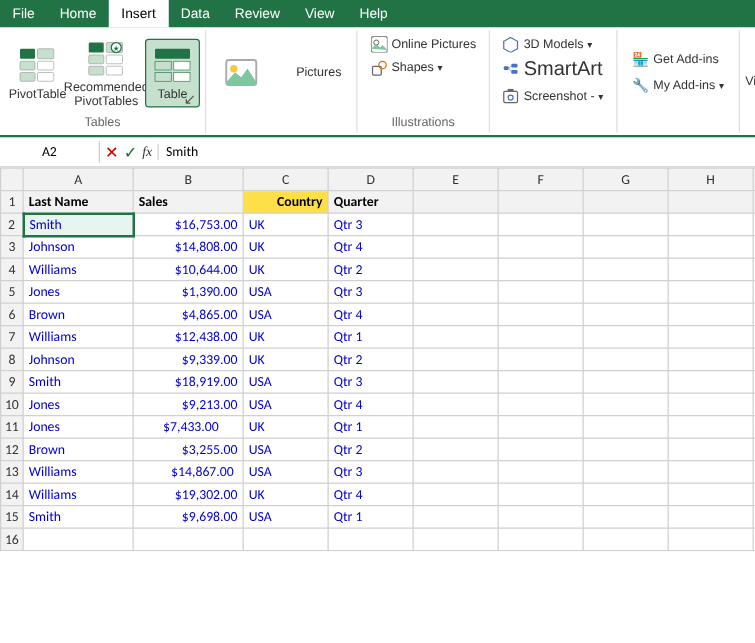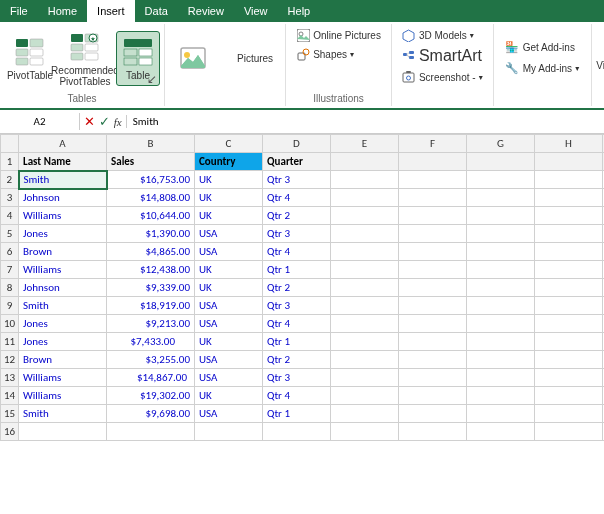--- a/index.html
+++ b/index.html
@@ -206,21 +206,21 @@
         <th style="background:#f2f2f2; border:1px solid #d0d0d0; text-align:center; font-size:11px; color:#333; font-weight:normal; height:18px;">G</th>
         <th style="background:#f2f2f2; border:1px solid #d0d0d0; text-align:center; font-size:11px; color:#333; font-weight:normal; height:18px;">H</th>
         <th style="background:#f2f2f2; border:1px solid #d0d0d0; text-align:center; font-size:11px; color:#333; font-weight:normal; height:18px;">I</th>
       </tr>
     </thead>
     <tbody id="sheet-body">
     <tr>
           <th style="background: rgb(242, 242, 242); border: 1px solid rgb(208, 208, 208); text-align: center; font-size: 11px; color: rgb(51, 51, 51); font-weight: normal; padding: 1px 2px; height: 18px;">1</th>
           <td style="border: 1px solid rgb(208, 208, 208); padding: 1px 4px; height: 18px; font-size: 11px; overflow: hidden; white-space: nowrap; font-family: Calibri, Arial, sans-serif; font-weight: bold; background: rgb(242, 242, 242); color: rgb(0, 0, 0);">Last Name</td>
           <td style="border: 1px solid rgb(208, 208, 208); padding: 1px 4px; height: 18px; font-size: 11px; overflow: hidden; white-space: nowrap; font-family: Calibri, Arial, sans-serif; font-weight: bold; background: rgb(242, 242, 242); color: rgb(0, 0, 0);">Sales</td>
-          <td style="border: 1px solid rgb(208, 208, 208); padding: 1px 4px; height: 18px; font-size: 11px; overflow: hidden; white-space: nowrap; font-family: Calibri, Arial, sans-serif; font-weight: bold; background: #0ea5e9; color: rgb(0, 0, 0);">Country</td>
+          <td style="border: 1px solid rgb(208, 208, 208); padding: 1px 4px; height: 18px; font-size: 11px; overflow: hidden; white-space: nowrap; font-family: Calibri, Arial, sans-serif; font-weight: bold; background: #fde047; color: rgb(0, 0, 0); text-align: right;">Country</td>
           <td style="border: 1px solid rgb(208, 208, 208); padding: 1px 4px; height: 18px; font-size: 11px; overflow: hidden; white-space: nowrap; font-family: Calibri, Arial, sans-serif; font-weight: bold; background: rgb(242, 242, 242); color: rgb(0, 0, 0);">Quarter</td>
           <td style="border: 1px solid rgb(208, 208, 208); padding: 1px 4px; height: 18px; font-size: 11px; overflow: hidden; white-space: nowrap; font-family: Calibri, Arial, sans-serif; font-weight: bold; background: rgb(242, 242, 242); color: rgb(0, 0, 0);"></td>
           <td style="border: 1px solid rgb(208, 208, 208); padding: 1px 4px; height: 18px; font-size: 11px; overflow: hidden; white-space: nowrap; font-family: Calibri, Arial, sans-serif; font-weight: bold; background: rgb(242, 242, 242); color: rgb(0, 0, 0);"></td>
           <td style="border: 1px solid rgb(208, 208, 208); padding: 1px 4px; height: 18px; font-size: 11px; overflow: hidden; white-space: nowrap; font-family: Calibri, Arial, sans-serif; font-weight: bold; background: rgb(242, 242, 242); color: rgb(0, 0, 0);"></td>
           <td style="border: 1px solid rgb(208, 208, 208); padding: 1px 4px; height: 18px; font-size: 11px; overflow: hidden; white-space: nowrap; font-family: Calibri, Arial, sans-serif; font-weight: bold; background: rgb(242, 242, 242); color: rgb(0, 0, 0);"></td>
           <td style="border: 1px solid rgb(208, 208, 208); padding: 1px 4px; height: 18px; font-size: 11px; overflow: hidden; white-space: nowrap; font-family: Calibri, Arial, sans-serif; font-weight: bold; background: rgb(242, 242, 242); color: rgb(0, 0, 0);"></td>
         </tr>
         <tr>
           <th style="background: rgb(242, 242, 242); border: 1px solid rgb(208, 208, 208); text-align: center; font-size: 11px; color: rgb(51, 51, 51); font-weight: normal; padding: 1px 2px; height: 18px;">2</th>
           <td style="padding: 1px 4px; height: 18px; font-size: 11px; overflow: hidden; white-space: nowrap; font-family: Calibri, Arial, sans-serif; background: rgb(232, 244, 240); color: rgb(0, 0, 204); border: 2px solid rgb(33, 115, 70);">Smith</td>

